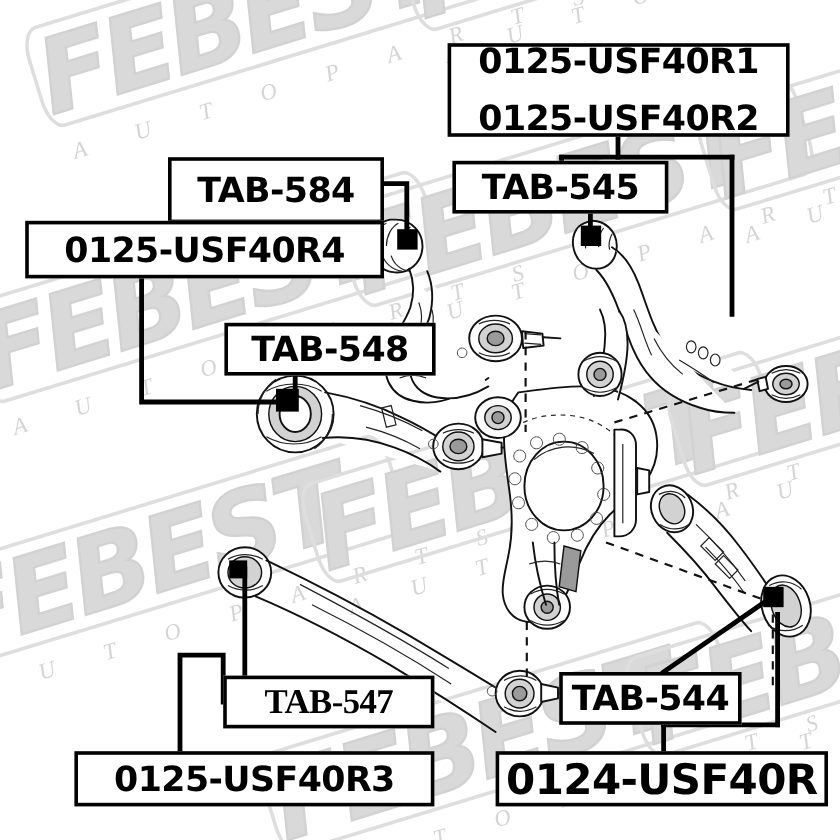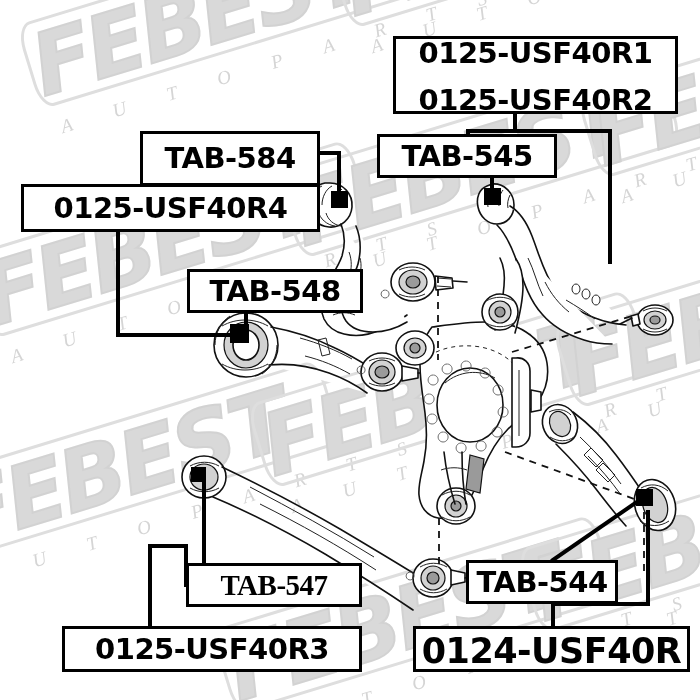--- a/index.html
+++ b/index.html
@@ -377,21 +377,21 @@
 
   <div id="nodes">
       <div class="node" style="left: 330.5px; top: 190.5px; width: 17px; height: 17px;"></div>
       <div class="node" style="left: 483.5px; top: 187.5px; width: 17px; height: 17px;"></div>
       <div class="node" style="left: 229.5px; top: 323.5px; width: 19px; height: 19px;"></div>
       <div class="node" style="left: 190.5px; top: 466.5px; width: 15px; height: 15px;"></div>
       <div class="node" style="left: 635.5px; top: 488.5px; width: 17px; height: 17px;"></div>
     </div>
 
   <div id="labels">
-      <div class="lbl" style="left: 393px; top: 36px; width: 285px; height: 78px; font-size: 29px; justify-content: space-between;">
+      <div class="lbl" style="left: 373px; top: 36px; width: 285px; height: 78px; font-size: 29px;">
         <span class="txt">0125-USF40R1</span>
         <span class="txt" style="margin-top: 18px;">0125-USF40R2</span>
       </div>
       <div class="lbl" style="left: 140px; top: 131px; width: 180px; height: 55px; font-size: 29px;">
         <span class="txt">TAB-584</span>
       </div>
       <div class="lbl" style="left: 377px; top: 134px; width: 180px; height: 44px; font-size: 29px;">
         <span class="txt">TAB-545</span>
       </div>
       <div class="lbl" style="left: 21px; top: 184px; width: 299px; height: 48px; font-size: 29px;">

